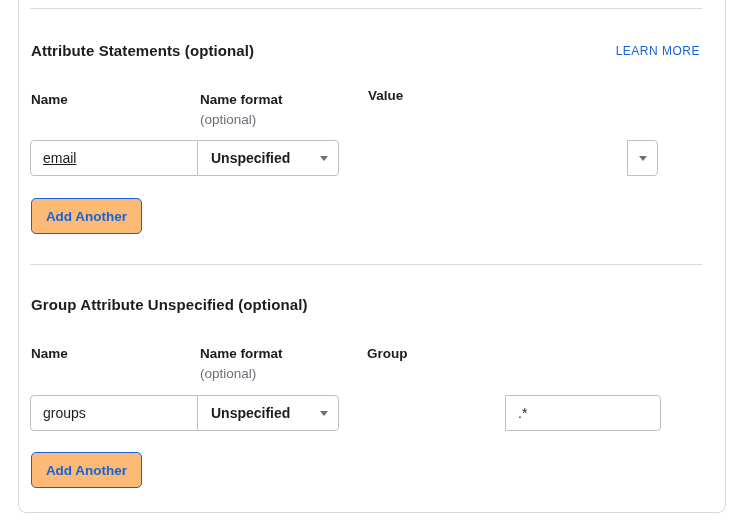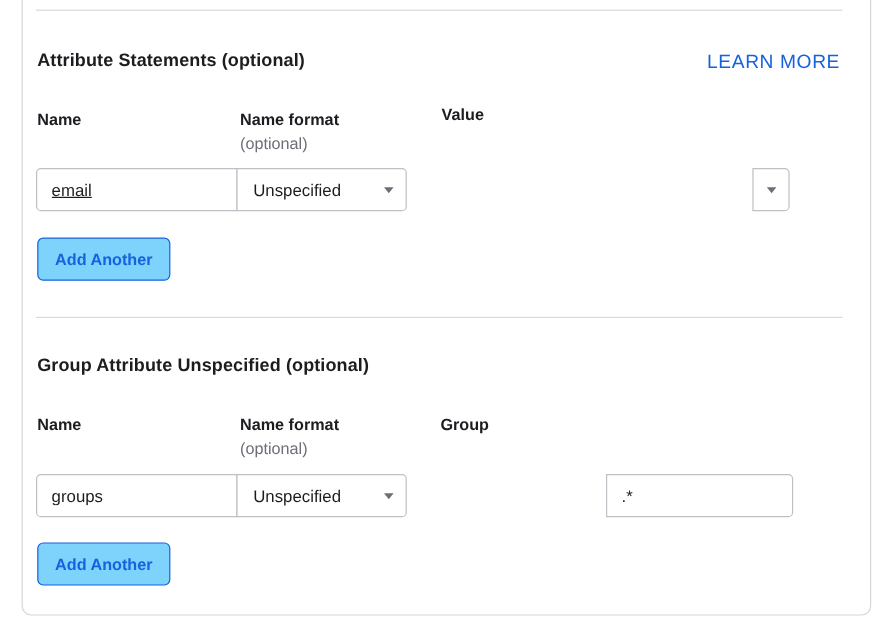--- a/index.html
+++ b/index.html
@@ -25,54 +25,54 @@
   }
   .divider{
     position:absolute;left:30px;width:672px;height:1px;background:var(--divider);
   }
   .section-title{
     position:absolute;left:31px;
     font-size:15px;font-weight:bold;color:var(--text);letter-spacing:.1px;
   }
   .learn-more{
     position:absolute;right:37px;top:44px;
-    font-size:16px;color:var(--blue);letter-spacing:.5px;
+    font-size:12px;color:var(--blue);letter-spacing:.5px;
     text-decoration:none;cursor:pointer;
   }
   .col-label{
     position:absolute;font-size:13.5px;font-weight:bold;color:var(--text);
   }
   .col-sublabel{
     position:absolute;font-size:13.5px;color:var(--muted);
   }
   .ctl{
     position:absolute;height:36px;background:#fff;
     border:1px solid var(--input-border);
     display:flex;align-items:center;
     font-size:14px;color:var(--text);
   }
   input.ctl{padding:0 12px;outline:none;font-family:"Liberation Sans",sans-serif;}
   .rad-l{border-radius:4px 0 0 4px;}
   .rad-r{border-radius:0 4px 4px 0;}
   .select{
     justify-content:space-between;
-    padding:0 10px 0 13px;cursor:pointer;
+    padding:0 10px 0 13px;cursor:pointer;font-weight:bold;
   }
   .caret{
     width:0;height:0;
     border-left:4px solid transparent;border-right:4px solid transparent;
     border-top:5px solid var(--muted);
     flex:0 0 auto;
   }
   .caret-btn{
     justify-content:center;cursor:pointer;
   }
   .add-btn{
     position:absolute;left:31px;width:111px;height:36px;
-    background:#7dd3fc;border:1px solid var(--blue);border-radius:5px;
+    background:#fdba74;border:1px solid var(--blue);border-radius:5px;
     color:var(--blue);font-size:13.5px;font-weight:bold;
     font-family:"Liberation Sans",sans-serif;cursor:pointer;
   }
 </style>
 </head>
 <body>
 
 <div class="stage">
 
   <div class="card"></div>

